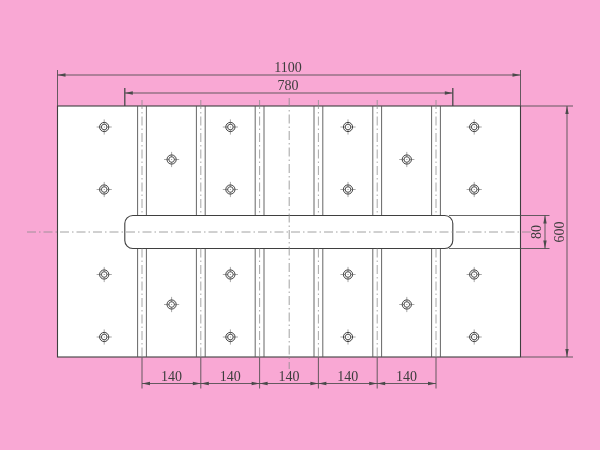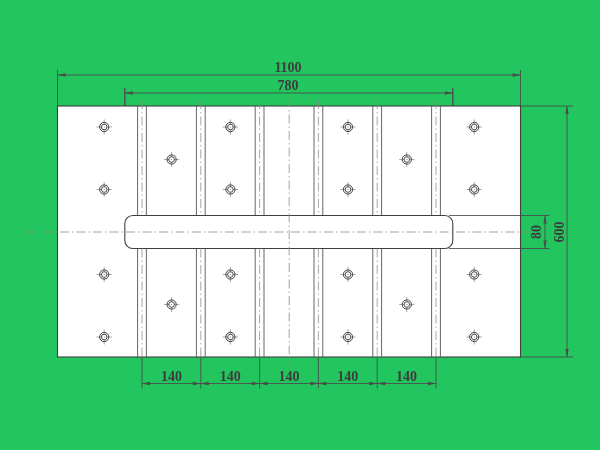--- a/index.html
+++ b/index.html
@@ -1,16 +1,16 @@
 <!DOCTYPE html>
 <html><head>
 <meta charset="utf-8">
 <style>
   html,body{margin:0;padding:0;background:#ffffff;}
-  .page{width:600px;height:450px;background:#22c55e;position:relative;overflow:hidden;font-weight:bold;}
+  .page{width:600px;height:450px;background:#f9a8d4;position:relative;overflow:hidden;}
   svg text{
     font-family:"Liberation Serif","DejaVu Serif",serif;
     fill:#3d3d3d;
   }
   .dim-label{font-size:14px;}
 </style>
 </head>
 <body>
 
 <div class="page">

